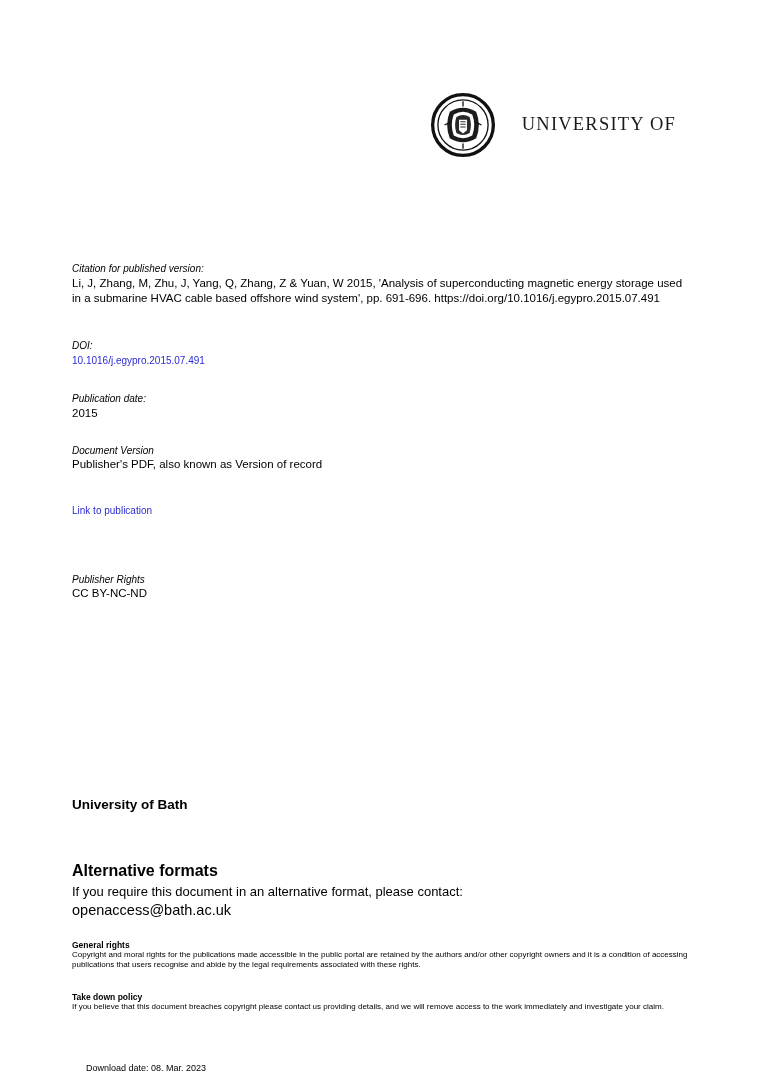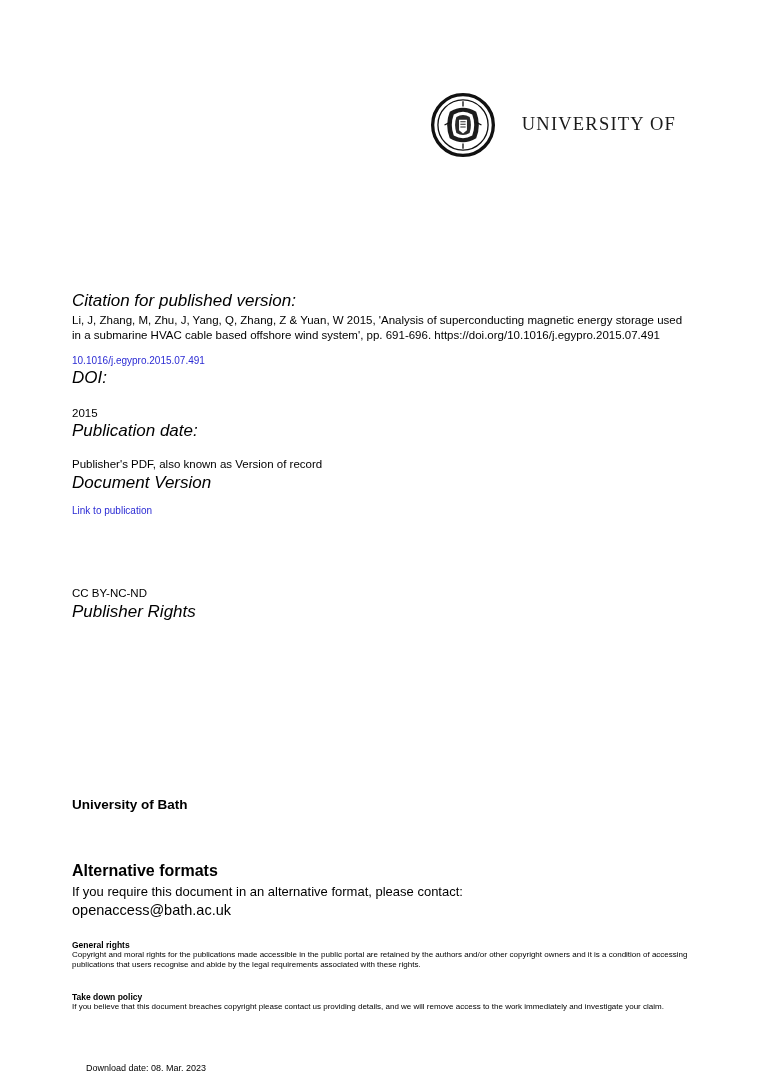--- a/index.html
+++ b/index.html
@@ -63,24 +63,23 @@
 
   
   .meta {
     position: absolute;
     left: 72px;
     top: 262px;
     width: 620px;
   }
   .meta-label {
     font-style: italic;
-    font-size: 17px;
+    font-size: 10px;
     color: #000;
     line-height: 1.35;
-    margin-top: 28px;
   }
   .meta-text {
     font-size: 11.5px;
     color: #000;
     line-height: 1.32;
   }
   .link {
     color: #2b2bd4;
     font-size: 10px;
     line-height: 1.35;

